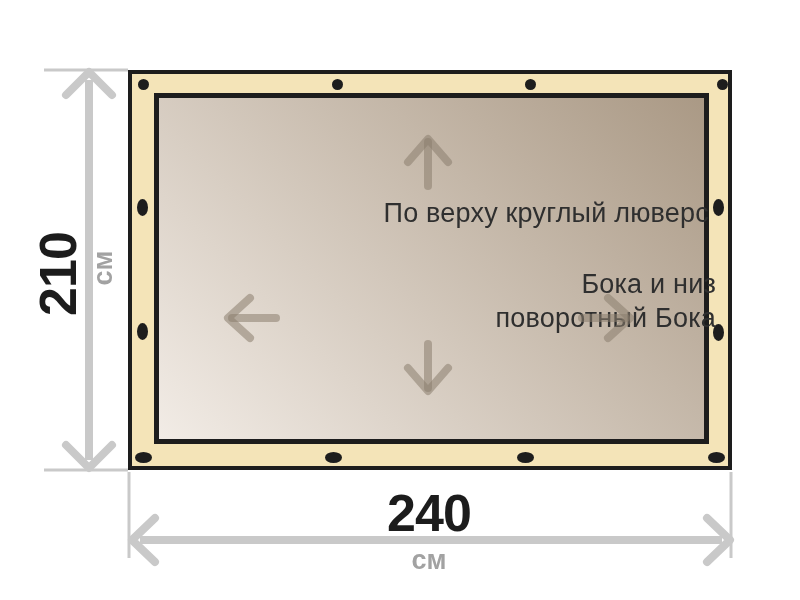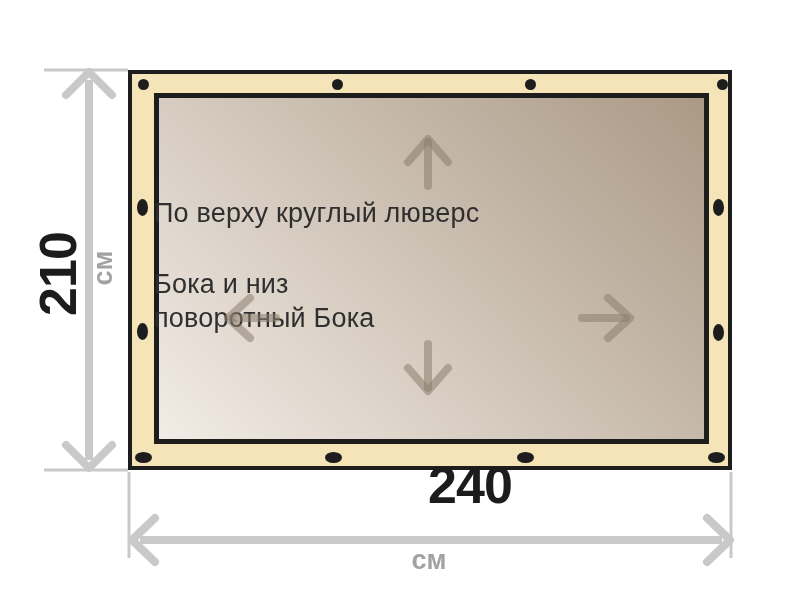--- a/index.html
+++ b/index.html
@@ -18,25 +18,25 @@
   .banner-surface {
     position:absolute; left:154px; top:93px; width:555px; height:351px;
     box-sizing:border-box; border:5px solid var(--outline,#1d1d1d);
     background:linear-gradient(45deg,var(--surface-light,#f2ece6) 0%,var(--surface-dark,#aa9985) 100%);
   }
   .grommet { position:absolute; background:var(--outline,#1d1d1d); }
   .grommet.round  { width:11px; height:11px; border-radius:50%; }
   .grommet.oval-h { width:17px; height:11px; border-radius:50%/50%; }
   .grommet.oval-v { width:11px; height:17px; border-radius:50%/50%; }
   .note {
-    position:absolute; left:154px; width:555px; text-align:left;
+    position:absolute; left:154px; width:555px; text-align:right;
     color:#2f2f2f; font-size:27px; line-height:34px; letter-spacing:0.2px;
   }
   .note-top { top:196px; }
-  .note-center { top:267px; }
+  .note-center { top:267px;padding-left:7px; }
   .dim-value {
     position:absolute; color:var(--dim-value,#1c1c1c);
     font-size:52px; font-weight:bold; letter-spacing:-1px; white-space:nowrap;
   }
   .dim-unit {
     position:absolute; color:var(--dim-unit,#a2a2a2);
     font-size:27px; font-weight:bold; white-space:nowrap;
   }
   .center-anchor { transform:translate(-50%,-50%); }
   .center-anchor-rot { transform:translate(-50%,-50%) rotate(-90deg); }
@@ -74,21 +74,21 @@
   <div class="note note-top">
     <div>По верху круглый люверс</div>
   </div>
   <div class="note note-center">
     <div>Бока и низ</div>
     <div>поворотный Бока</div>
   </div>
 
   <div class="dim-value center-anchor-rot" style="left:58px; top:274px;">210</div>
   <div class="dim-unit center-anchor-rot" style="left:103px; top:268px;">см</div>
-  <div class="dim-value center-anchor" style="left:429px; top:485px;margin-left:41px;">240</div>
+  <div class="dim-value center-anchor" style="left:429px; top:513px;">240</div>
   <div class="dim-unit center-anchor" style="left:429px; top:560px;">см</div>
 
   <svg id="overlay" width="800" height="600" viewBox="0 0 800 600">
 
     <g>
       <line class="ext-line" x1="44" y1="70" x2="128" y2="70" style="stroke-width:3"></line>
       <line class="ext-line" x1="44" y1="470" x2="128" y2="470" style="stroke-width:3"></line>
       <line class="ext-line" x1="129" y1="472" x2="129" y2="558" style="stroke-width:3"></line>
       <line class="ext-line" x1="731" y1="472" x2="731" y2="558" style="stroke-width:3"></line>
     </g>

